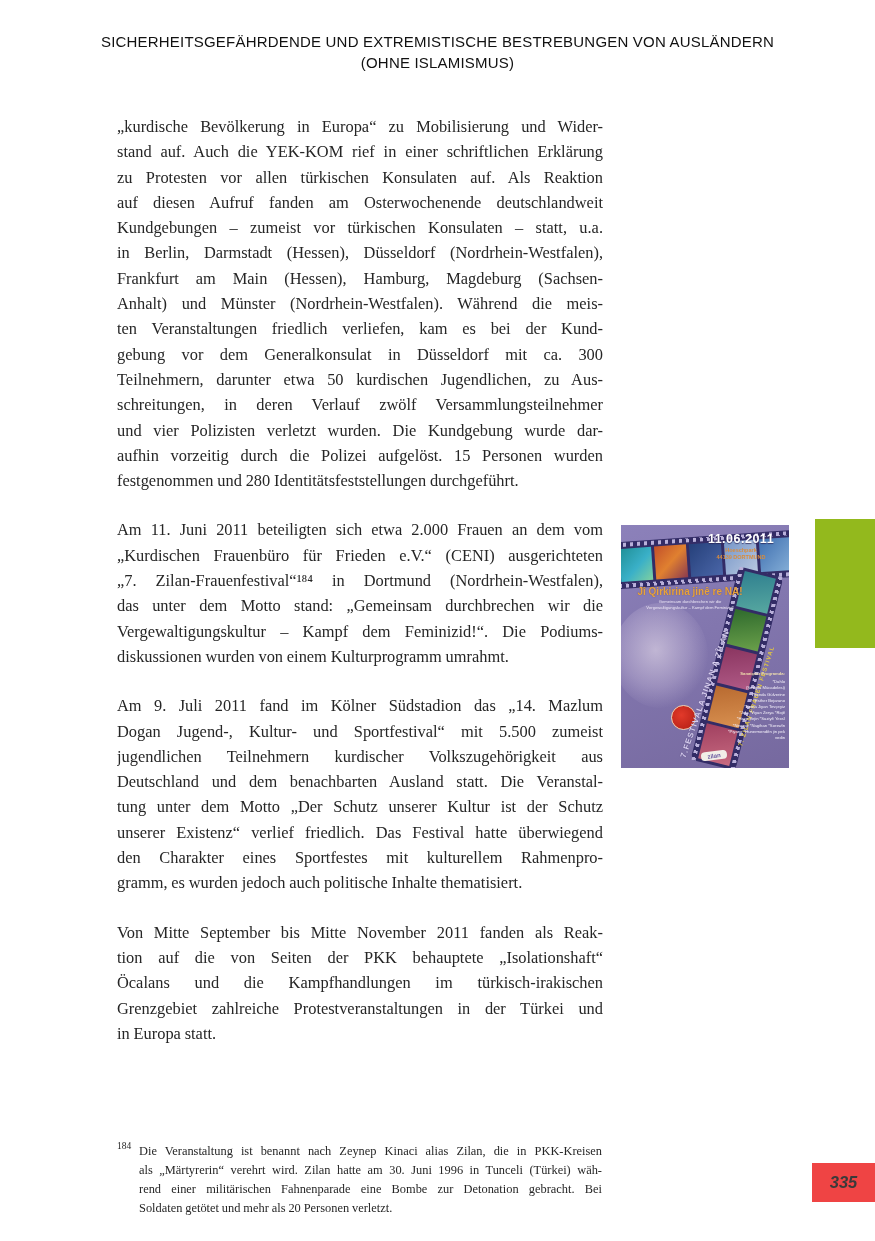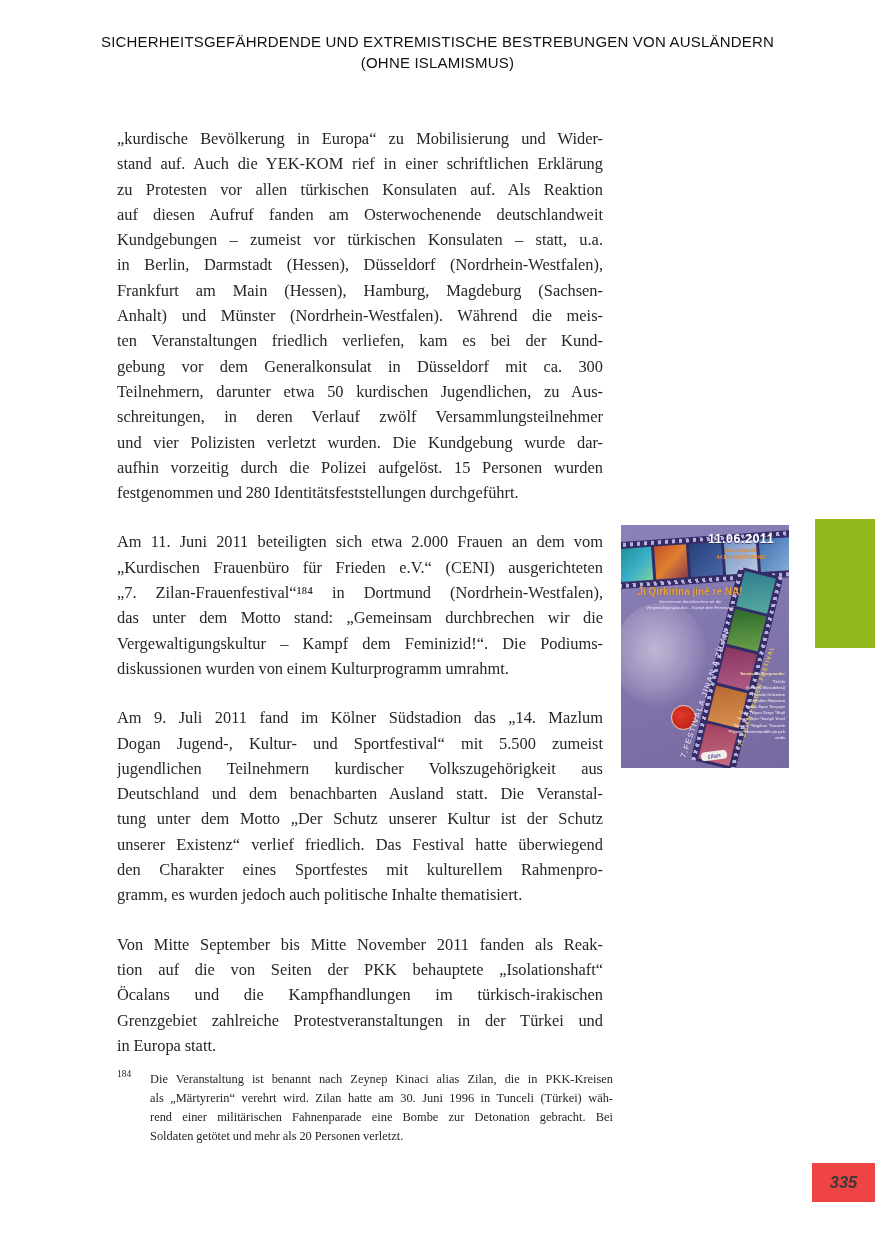--- a/index.html
+++ b/index.html
@@ -10,31 +10,31 @@
 
   
   .header {
     position:absolute; top:31px; left:0; width:875px; text-align:center;
     font-family:"Liberation Sans", sans-serif; font-size:15px; line-height:21px;
     color:#111111; letter-spacing:.2px;
   }
 
   
   .bodytext { position:absolute; left:117px; top:114px; width:486px; color:#262626; font-size:16.4px; }
-  .para { margin:12px 0 24px 0; }
+  .para { margin:0 0 24px 0; }
   .line {
     line-height:25.3px; height:25.3px; overflow:hidden;
     text-align:justify; text-align-last:justify; word-spacing:-0.3px;
   }
   .line.last { text-align-last:left; }
 
   
-  .footnote { position:absolute; left:117px; top:1070px; width:486px; color:#262626; }
+  .footnote { position:absolute; left:117px; top:1142px; width:486px; color:#262626; }
   .fn-marker { position:absolute; left:0; top:-1px; font-size:9.5px; }
-  .fn-lines { margin-left:33px; width:463px; font-size:12.4px; }
+  .fn-lines { margin-left:22px; width:463px; font-size:12.4px; }
   .fn-lines .line { line-height:19px; height:19px; word-spacing:-0.2px; }
 
   
   .green-tab { position:absolute; left:815px; top:519px; width:60px; height:129px; background:#93b91d; }
   .pagebox {
     position:absolute; left:812px; top:1163px; width:63px; height:39px; background:#c8c8c8;
     display:flex; align-items:center; justify-content:center;
     font-family:"Liberation Sans", sans-serif; font-weight:bold; font-size:16.5px; color:#3a3a3a;
   }
 

